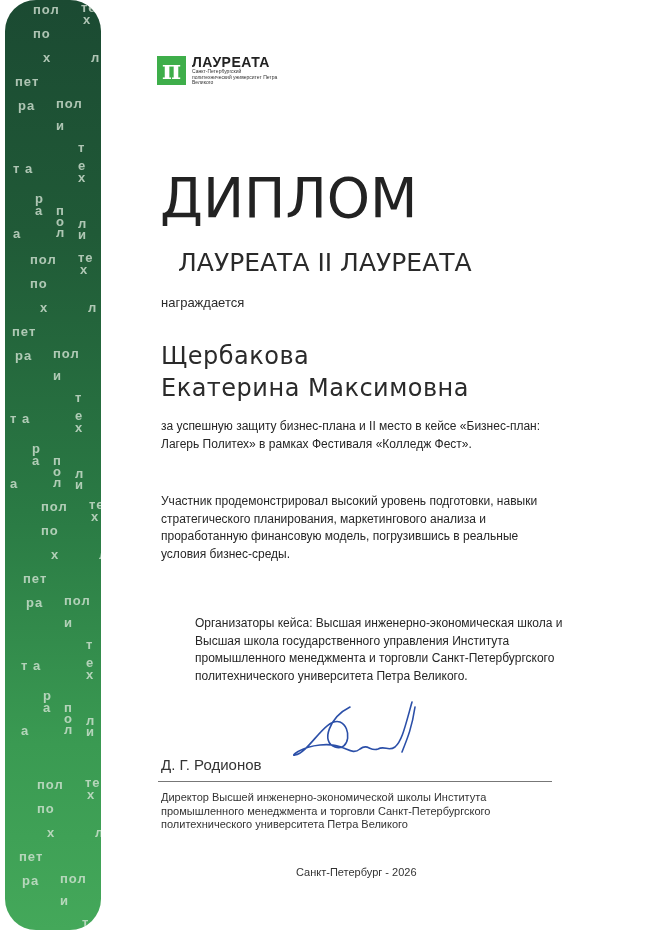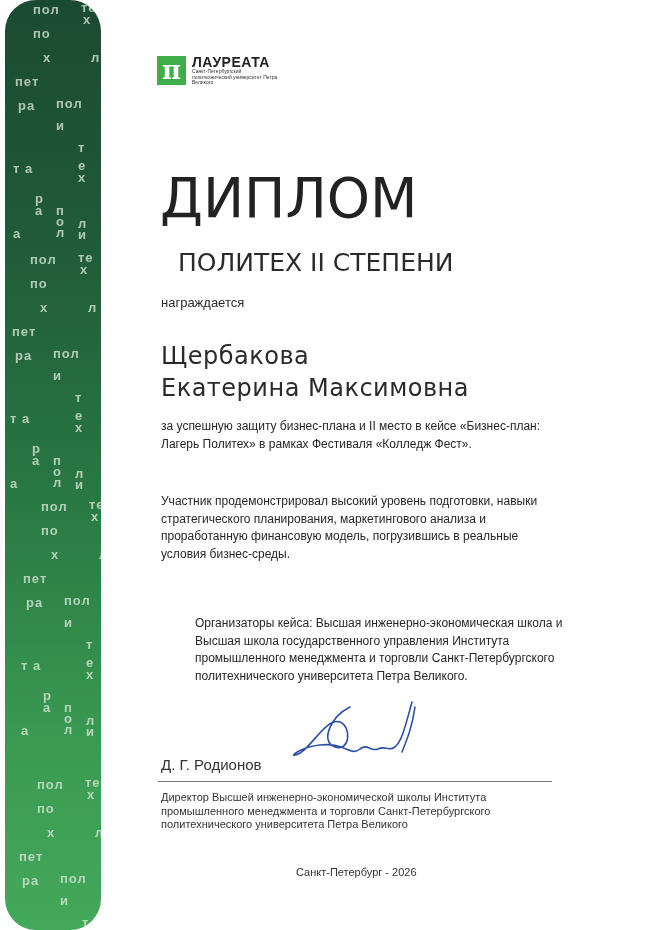--- a/index.html
+++ b/index.html
@@ -111,21 +111,21 @@
 
 <div class="logo">
   <div class="logo-mark">π</div>
   <div class="logo-text">
     <div class="logo-name">ЛАУРЕАТА</div>
     <div class="logo-sub">Санкт-Петербургский политехнический университет Петра Великого</div>
   </div>
 </div>
 
 <div class="title">ДИПЛОМ</div>
-<div class="subtitle">ПОЛИТЕХ II СТЕПЕНИ</div>
+<div class="subtitle">ЛАУРЕАТА II ЛАУРЕАТА</div>
 <div class="awarded">награждается</div>
 
 <div class="name">
   <div>Щербакова</div>
   <div>Екатерина Максимовна</div>
 </div>
 
 <div class="para p1">за успешную защиту бизнес-плана и II место в кейсе «Бизнес-план: Лагерь Политех» в рамках Фестиваля «Колледж Фест».</div>
 <div class="para p2">Участник продемонстрировал высокий уровень подготовки, навыки стратегического планирования, маркетингового анализа и проработанную финансовую модель, погрузившись в реальные условия бизнес-среды.</div>
 <div class="para p3">Организаторы кейса: Высшая инженерно-экономическая школа и Высшая школа государственного управления Института промышленного менеджмента и торговли Санкт-Петербургского политехнического университета Петра Великого.</div>

